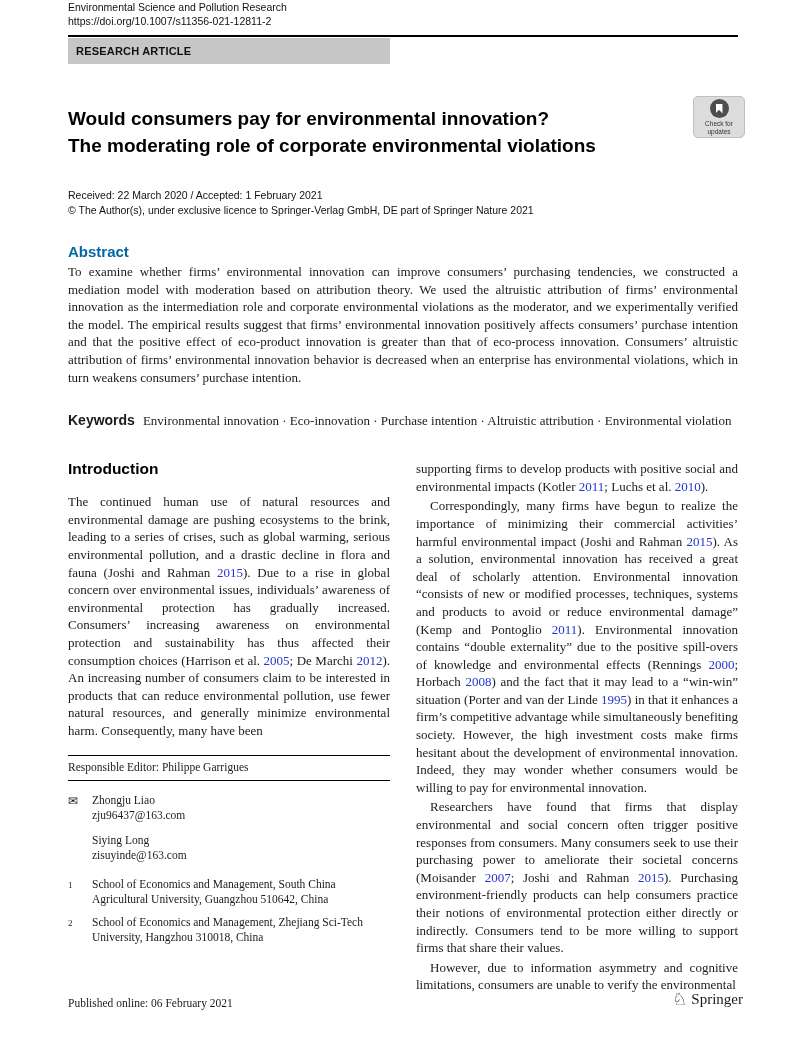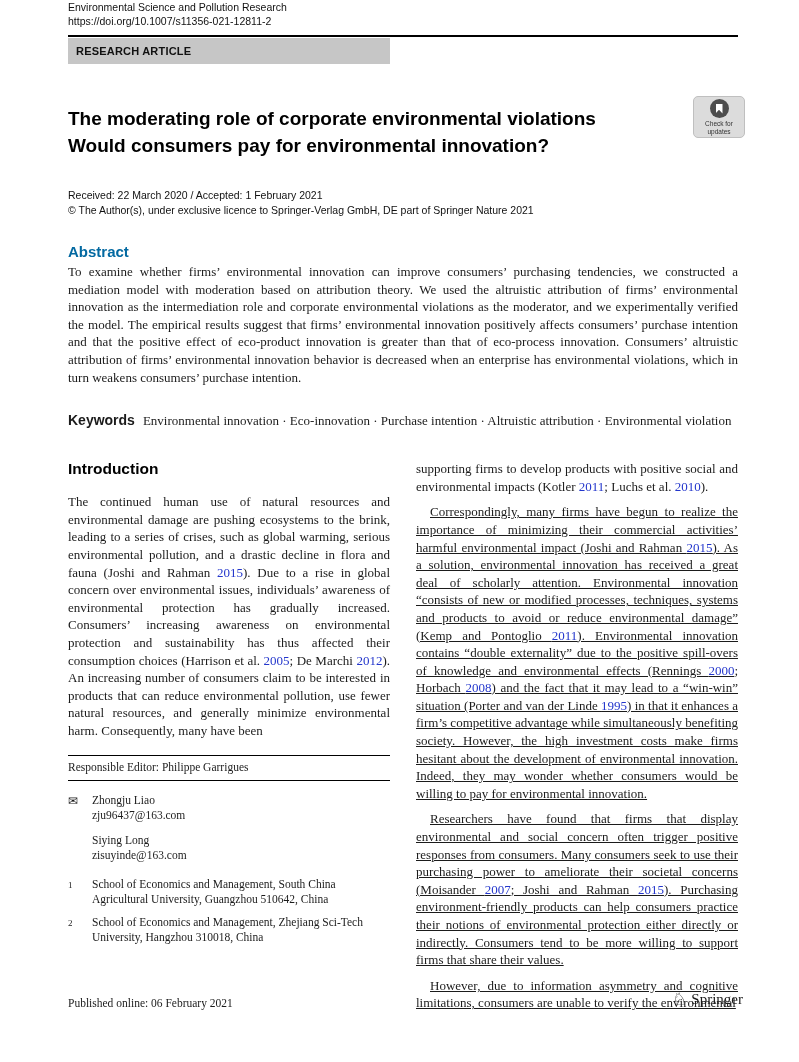--- a/index.html
+++ b/index.html
@@ -40,21 +40,21 @@
 
   
   .keywords{margin-top:26px;font-size:13px;}
   .kw-label{font-family:Liberation Sans, sans-serif;font-weight:bold;font-size:14px;margin-right:8px;}
 
   
   .cols{margin-top:31px;display:flex;gap:26px;}
   .col{width:322px;}
   .sec-head{font-family:"Liberation Sans",sans-serif;font-weight:bold;font-size:15.5px;color:#000;margin-bottom:15px;}
   .body-p{font-size:13px;line-height:17.6px;text-align:justify;}
-  .body-p + .body-p{margin-top:8px;text-decoration:underline;}
+  .body-p + .body-p{margin-top:2px;}
   .indent{text-indent:14px;}
   .cite{color:var(--link-blue);}
 
   
   .footnote{margin-top:16px;font-size:11.5px;line-height:15px;}
   .fn-rule{border-top:1px solid #000;}
   .fn-editor{padding:4px 0 5px 0;}
   .corr{margin-top:12px;display:flex;}
   .env{width:24px;font-size:12px;flex:none;padding-top:1px;}
   .corr2{margin-top:10px;padding-left:24px;}
@@ -85,22 +85,22 @@
   <div class="content">
     <div class="jheader">
       <div>Environmental Science and Pollution Research</div>
       <div>https://doi.org/10.1007/s11356-021-12811-2</div>
     </div>
 
     <div class="rule-black"></div>
     <div class="banner">RESEARCH ARTICLE</div>
 
     <div class="title">
+      <div>Would consumers pay for environmental innovation?</div>
       <div>The moderating role of corporate environmental violations</div>
-      <div>Would consumers pay for environmental innovation?</div>
     </div>
 
 
     <div class="dates">
       <div>Received: 22 March 2020 / Accepted: 1 February 2021</div>
       <div>© The Author(s), under exclusive licence to Springer-Verlag GmbH, DE part of Springer Nature 2021</div>
     </div>
 
     <div class="abs-head">Abstract</div>
     <div class="abs-body">To examine whether firms’ environmental innovation can improve consumers’ purchasing tendencies, we constructed a mediation model with moderation based on attribution theory. We used the altruistic attribution of firms’ environmental innovation as the intermediation role and corporate environmental violations as the moderator, and we experimentally verified the model. The empirical results suggest that firms’ environmental innovation positively affects consumers’ purchase intention and that the positive effect of eco-product innovation is greater than that of eco-process innovation. Consumers’ altruistic attribution of firms’ environmental innovation behavior is decreased when an enterprise has environmental violations, which in turn weakens consumers’ purchase intention.</div>

